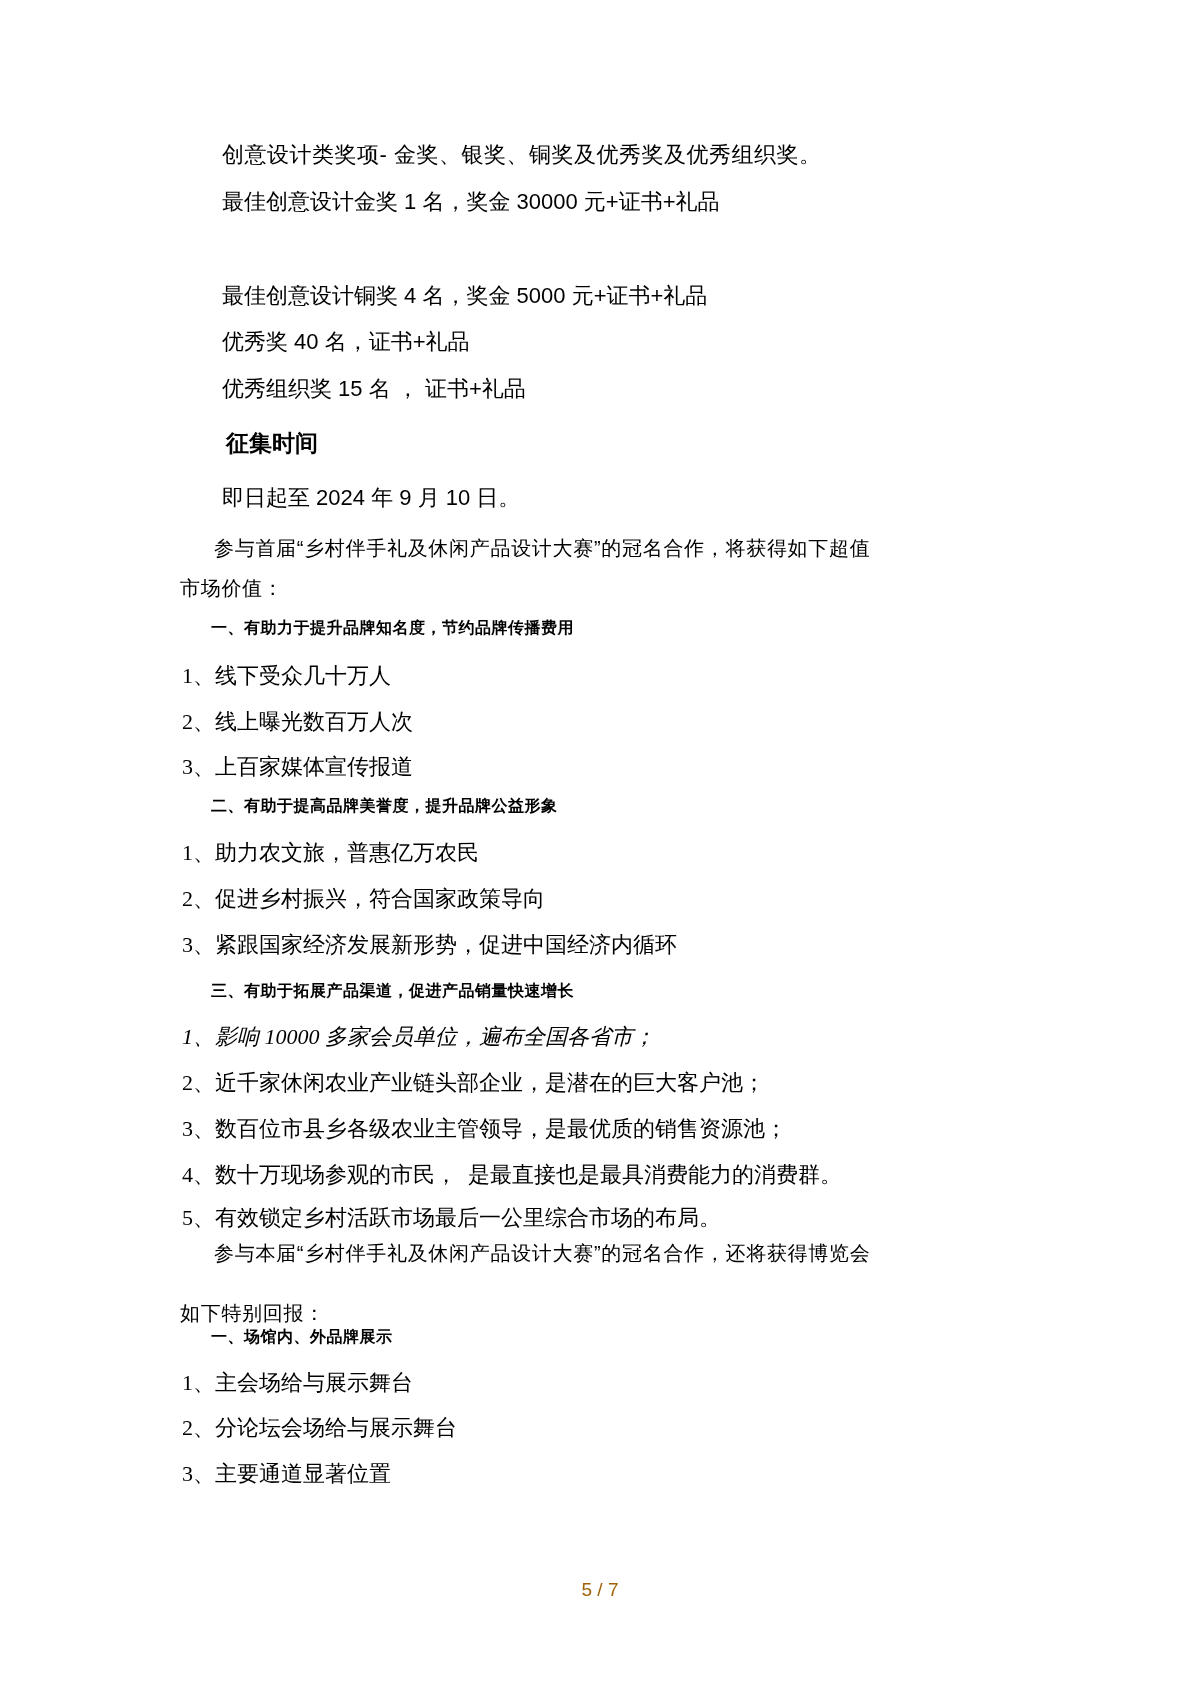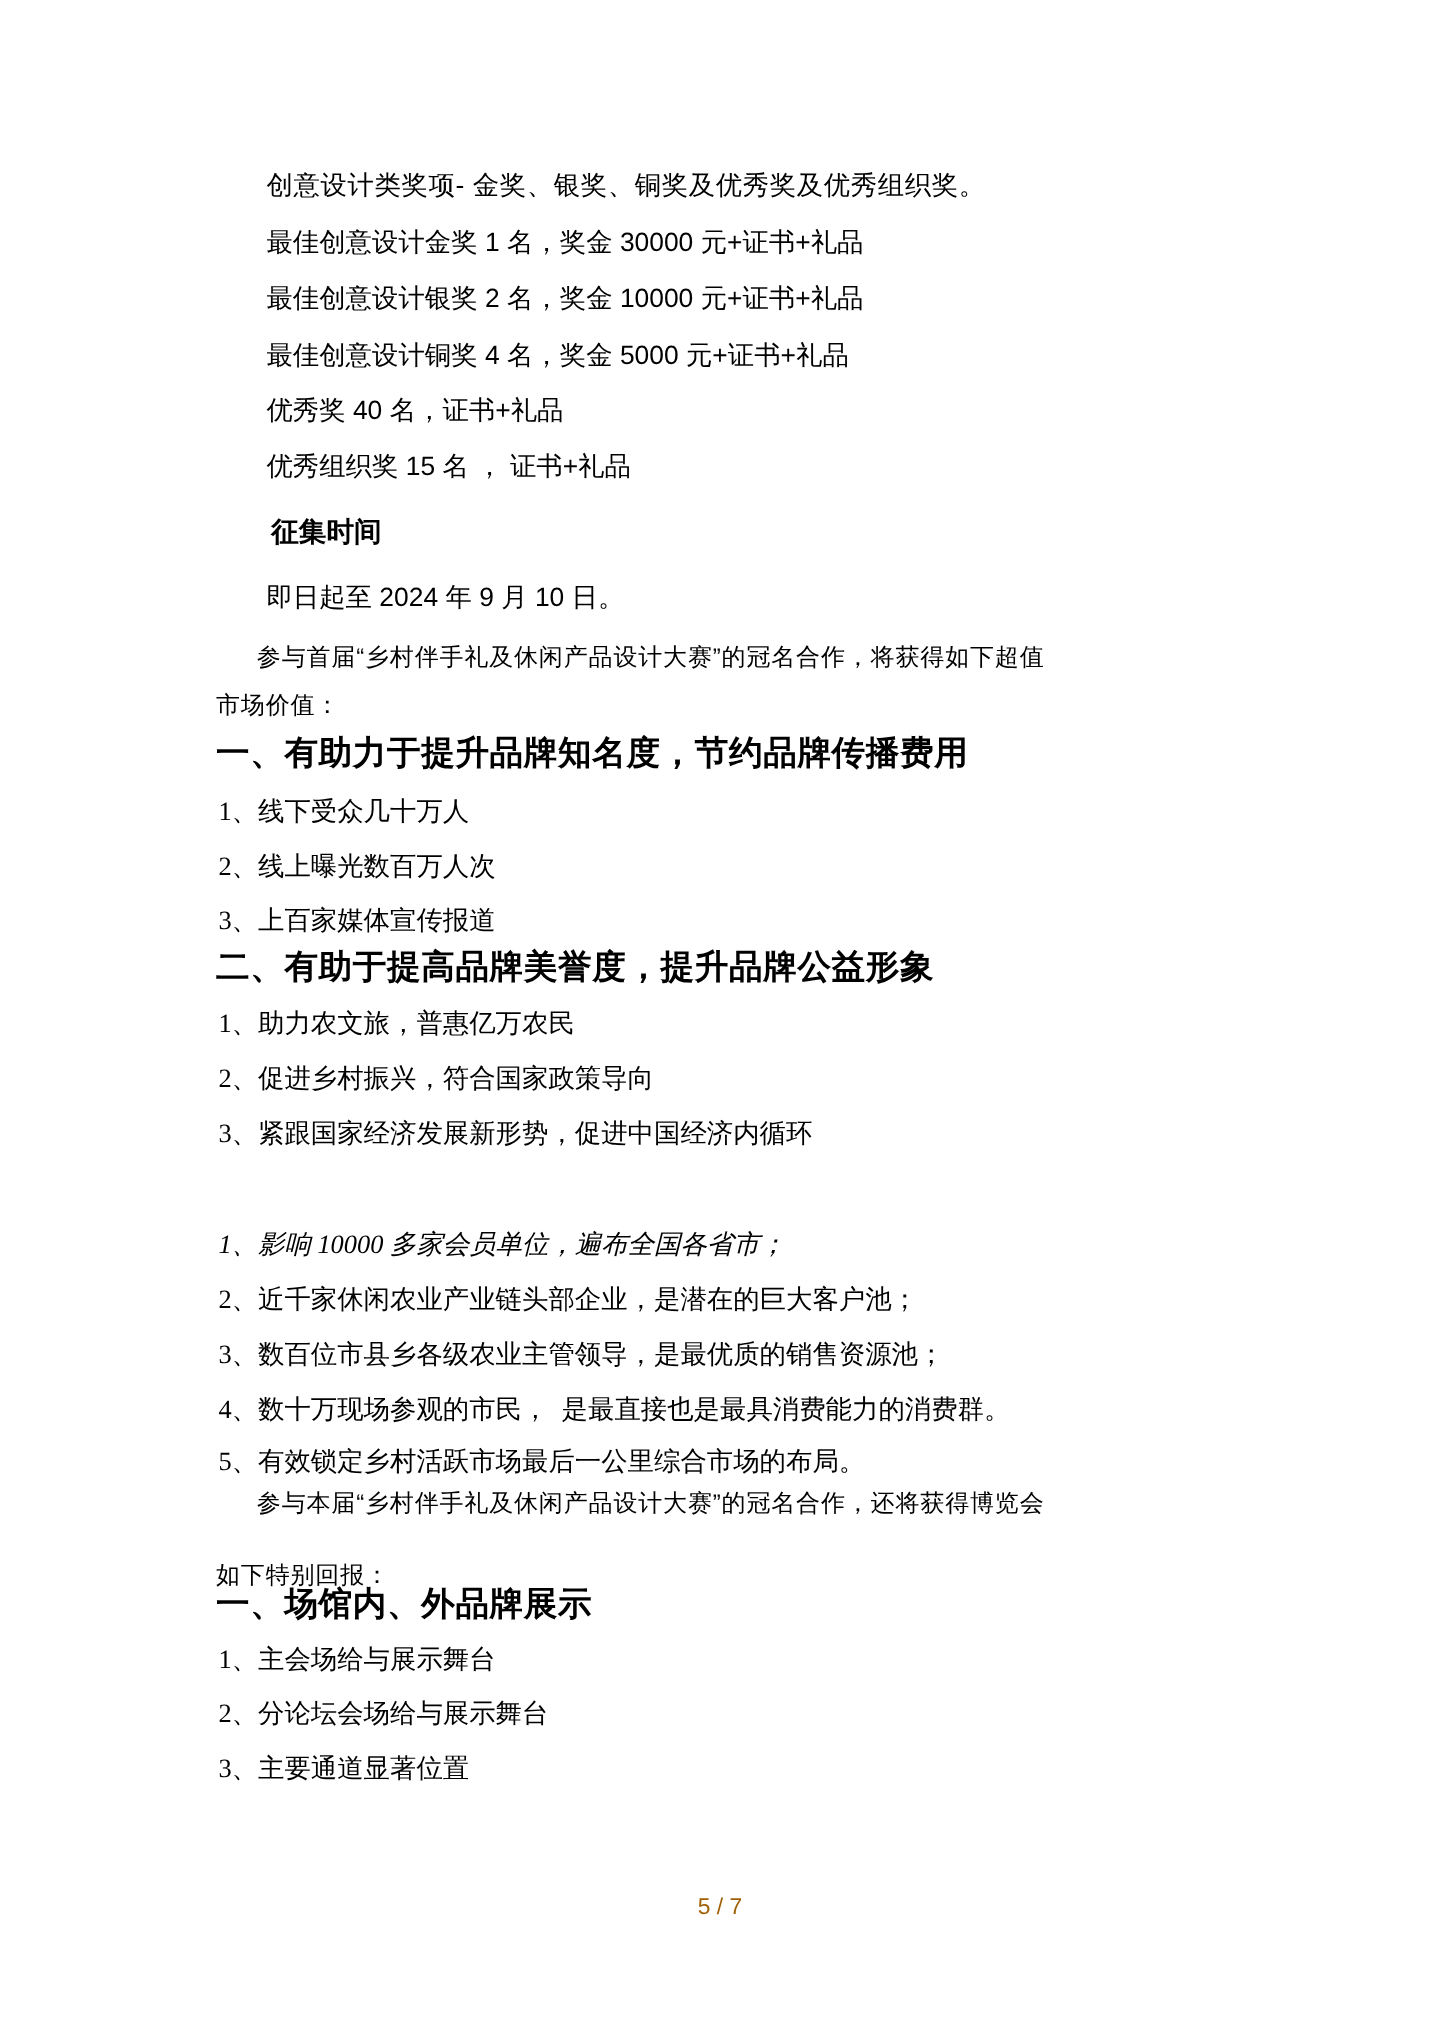--- a/index.html
+++ b/index.html
@@ -19,24 +19,25 @@
     position: absolute;
     left: 182px;
     white-space: pre;
     font-size: 22px;
     line-height: 28px;
     color: #000000;
   }
   .sans  { font-family: "Liberation Sans", "DejaVu Sans", sans-serif; }
   .serif { font-family: "Liberation Serif", "DejaVu Serif", serif; }
   .h {
-    font-family: Liberation Sans, sans-serif;
+    font-family: Liberation Serif, serif;
     font-weight: bold;
-    font-size: 28px;
+    font-size: 16px;
     letter-spacing: 0.5px;
+    margin-left: 31px;
   }
   .intro {
     font-family: "Liberation Sans", "DejaVu Sans", sans-serif;
     font-weight: normal;
     font-size: 20px;
     letter-spacing: 0.7px;
   }
   .subhead {
     font-family: "Liberation Sans", "DejaVu Sans", sans-serif;
     font-weight: bold;
@@ -52,41 +53,41 @@
     color: #a16207;
   }
 </style>
 </head>
 <body>
 
 <div class="page">
 
   <div class="line sans" style="top:141px; left:222px; letter-spacing:0.5px;">创意设计类奖项- 金奖、银奖、铜奖及优秀奖及优秀组织奖。</div>
   <div class="line sans" style="top:188px; left:222px;">最佳创意设计金奖 1 名，奖金 30000 元+证书+礼品</div>
-  <div class="line sans" style="top:235px; left:222px;">最佳创意设计银奖 2 名，奖金 10000 元+证书+礼品</div>
   <div class="line sans" style="top:282px; left:222px;">最佳创意设计铜奖 4 名，奖金 5000 元+证书+礼品</div>
   <div class="line sans" style="top:328px; left:222px;">优秀奖 40 名，证书+礼品</div>
   <div class="line sans" style="top:375px; left:222px;">优秀组织奖 15 名 ， 证书+礼品</div>
 
   <div class="line subhead" style="top:429px; left:226px;">征集时间</div>
   <div class="line sans" style="top:484px; left:222px;">即日起至 2024 年 9 月 10 日。</div>
 
   <div class="line intro" style="top:534px; left:214px;">参与首届“乡村伴手礼及休闲产品设计大赛”的冠名合作，将获得如下超值</div>
   <div class="line intro" style="top:574px; left:180px;">市场价值：</div>
 
   <div class="line h" style="top:614px; left:180px;">一、有助力于提升品牌知名度，节约品牌传播费用</div>
   <div class="line serif" style="top:662px; left:182px;">1、线下受众几十万人</div>
   <div class="line serif" style="top:708px; left:182px;">2、线上曝光数百万人次</div>
   <div class="line serif" style="top:753px; left:182px;">3、上百家媒体宣传报道</div>
 
   <div class="line h" style="top:792px; left:180px;">二、有助于提高品牌美誉度，提升品牌公益形象</div>
   <div class="line serif" style="top:839px; left:182px;">1、助力农文旅，普惠亿万农民</div>
   <div class="line serif" style="top:885px; left:182px;">2、促进乡村振兴，符合国家政策导向</div>
   <div class="line serif" style="top:931px; left:182px;">3、紧跟国家经济发展新形势，促进中国经济内循环</div>
 
+  <div class="line h" style="top:977px; left:180px;">三、有助于拓展产品渠道，促进产品销量快速增长</div>
   <div class="line serif" style="top:1023px; left:182px;font-style:italic;">1、影响 10000 多家会员单位，遍布全国各省市；</div>
   <div class="line serif" style="top:1069px; left:182px;">2、近千家休闲农业产业链头部企业，是潜在的巨大客户池；</div>
   <div class="line serif" style="top:1115px; left:182px;">3、数百位市县乡各级农业主管领导，是最优质的销售资源池；</div>
   <div class="line serif" style="top:1161px; left:182px;">4、数十万现场参观的市民，  是最直接也是最具消费能力的消费群。</div>
   <div class="line serif" style="top:1204px; left:182px;">5、有效锁定乡村活跃市场最后一公里综合市场的布局。</div>
 
   <div class="line intro" style="top:1239px; left:214px;">参与本届“乡村伴手礼及休闲产品设计大赛”的冠名合作，还将获得博览会</div>
   <div class="line intro" style="top:1279px; left:180px;margin-top:20px;">如下特别回报：</div>
 
   <div class="line h" style="top:1323px; left:180px;">一、场馆内、外品牌展示</div>

